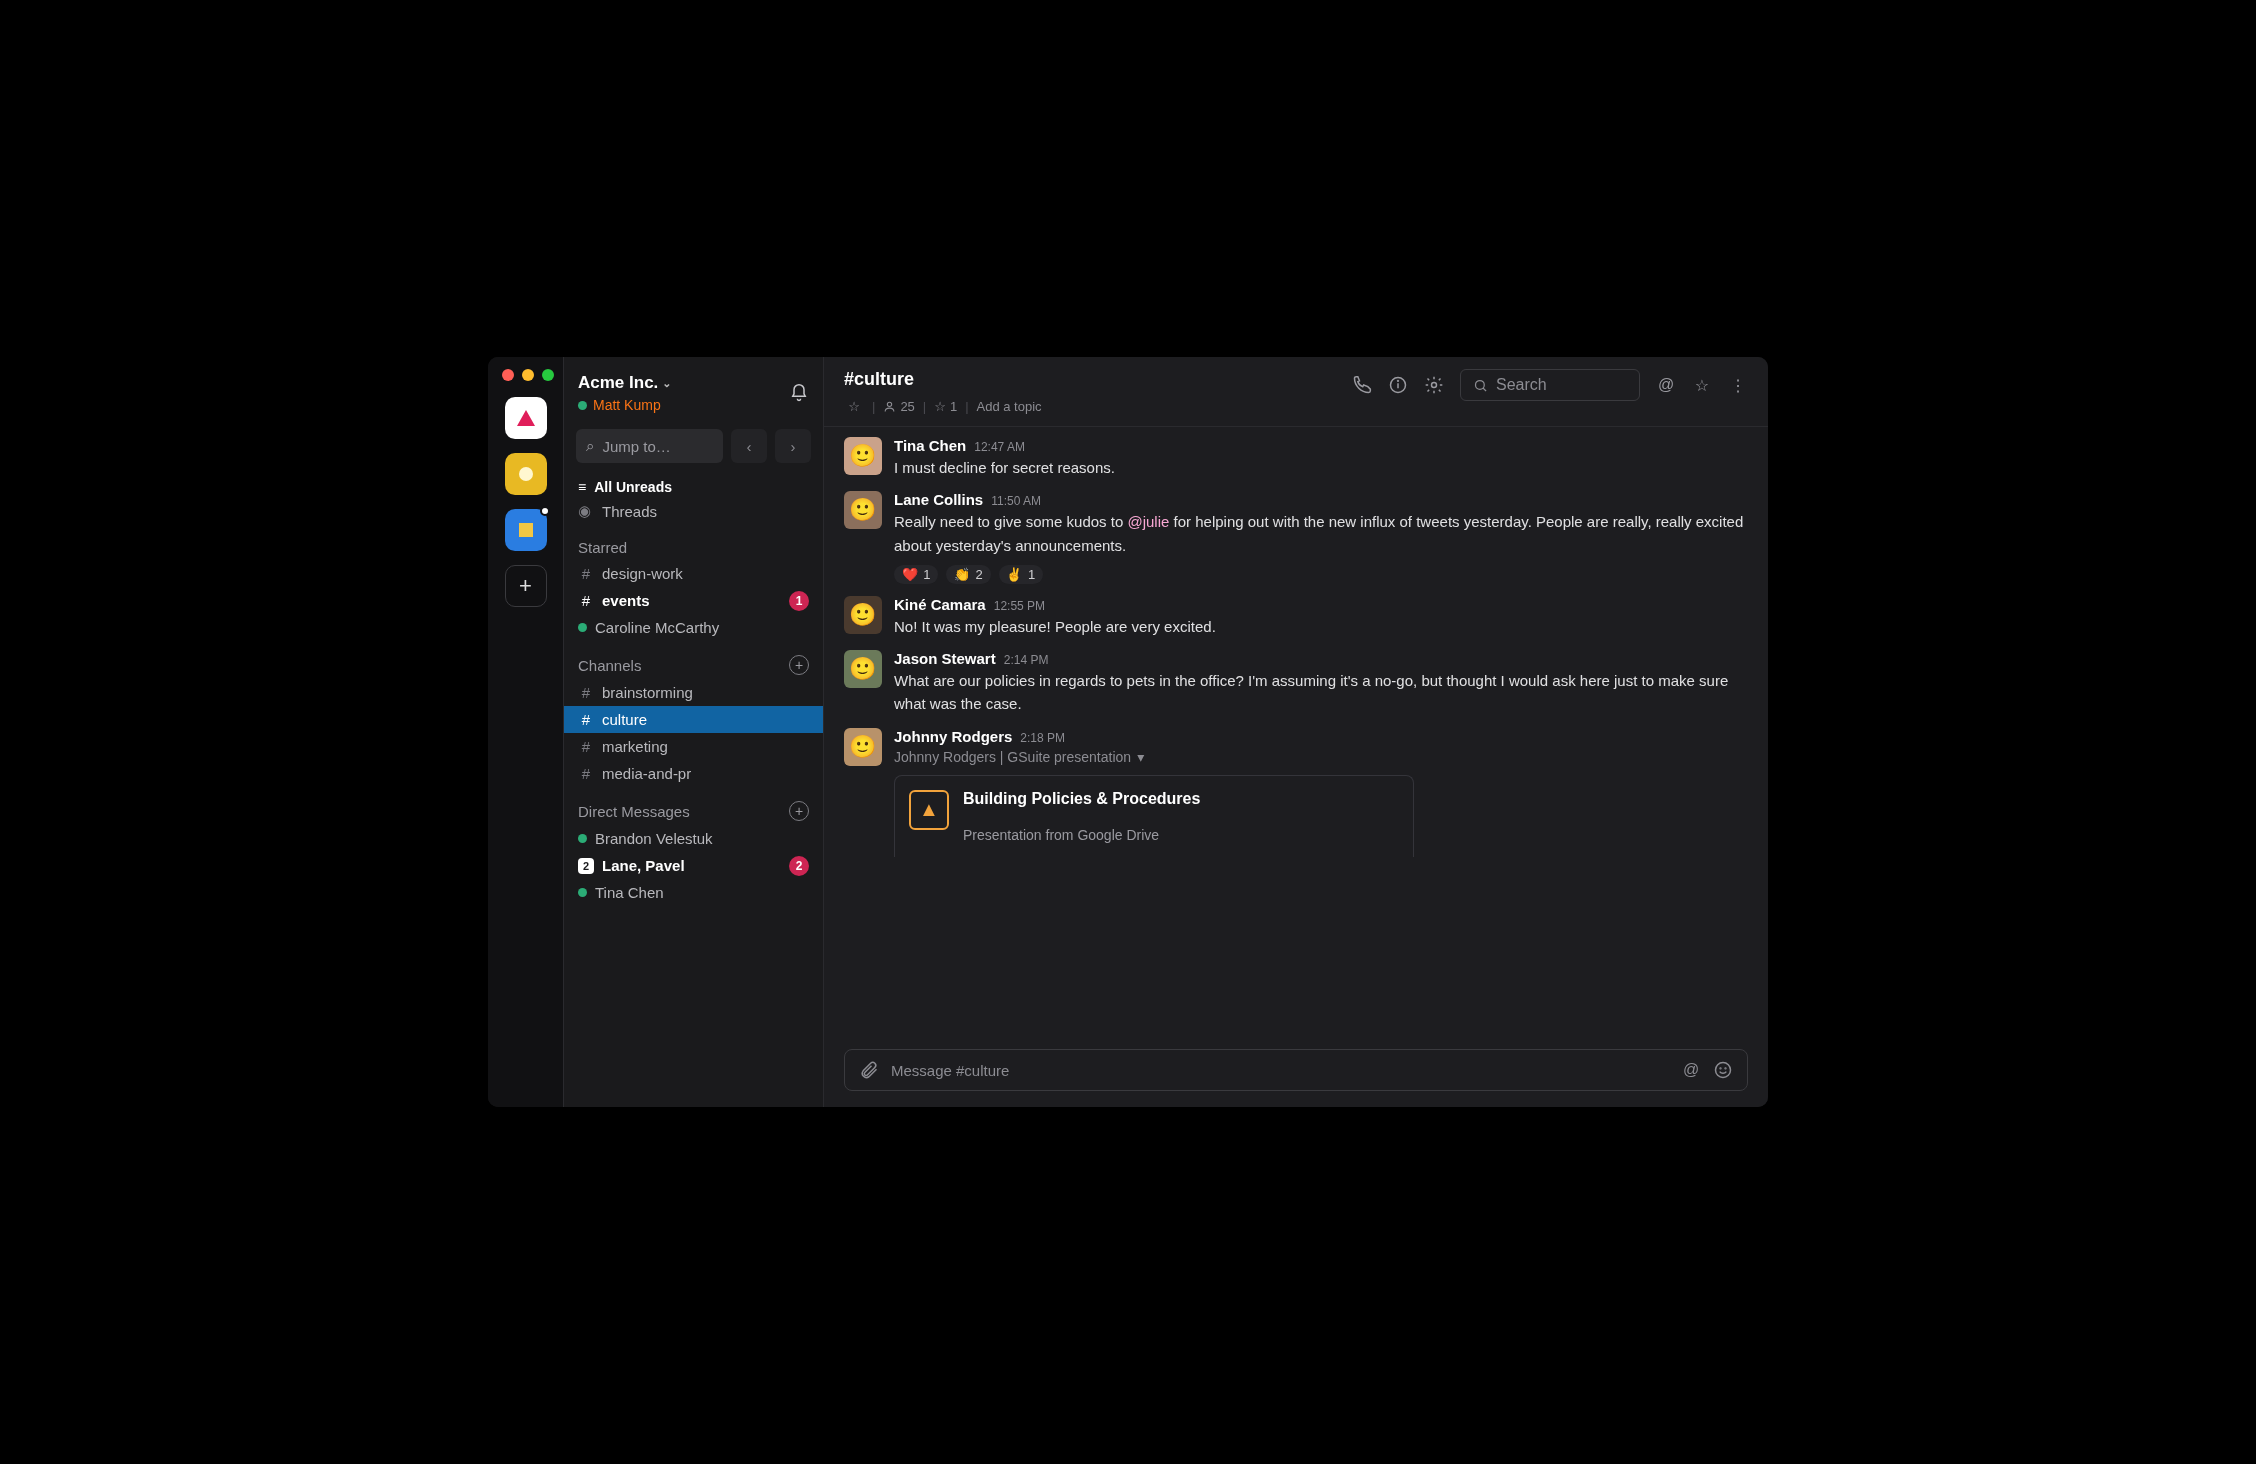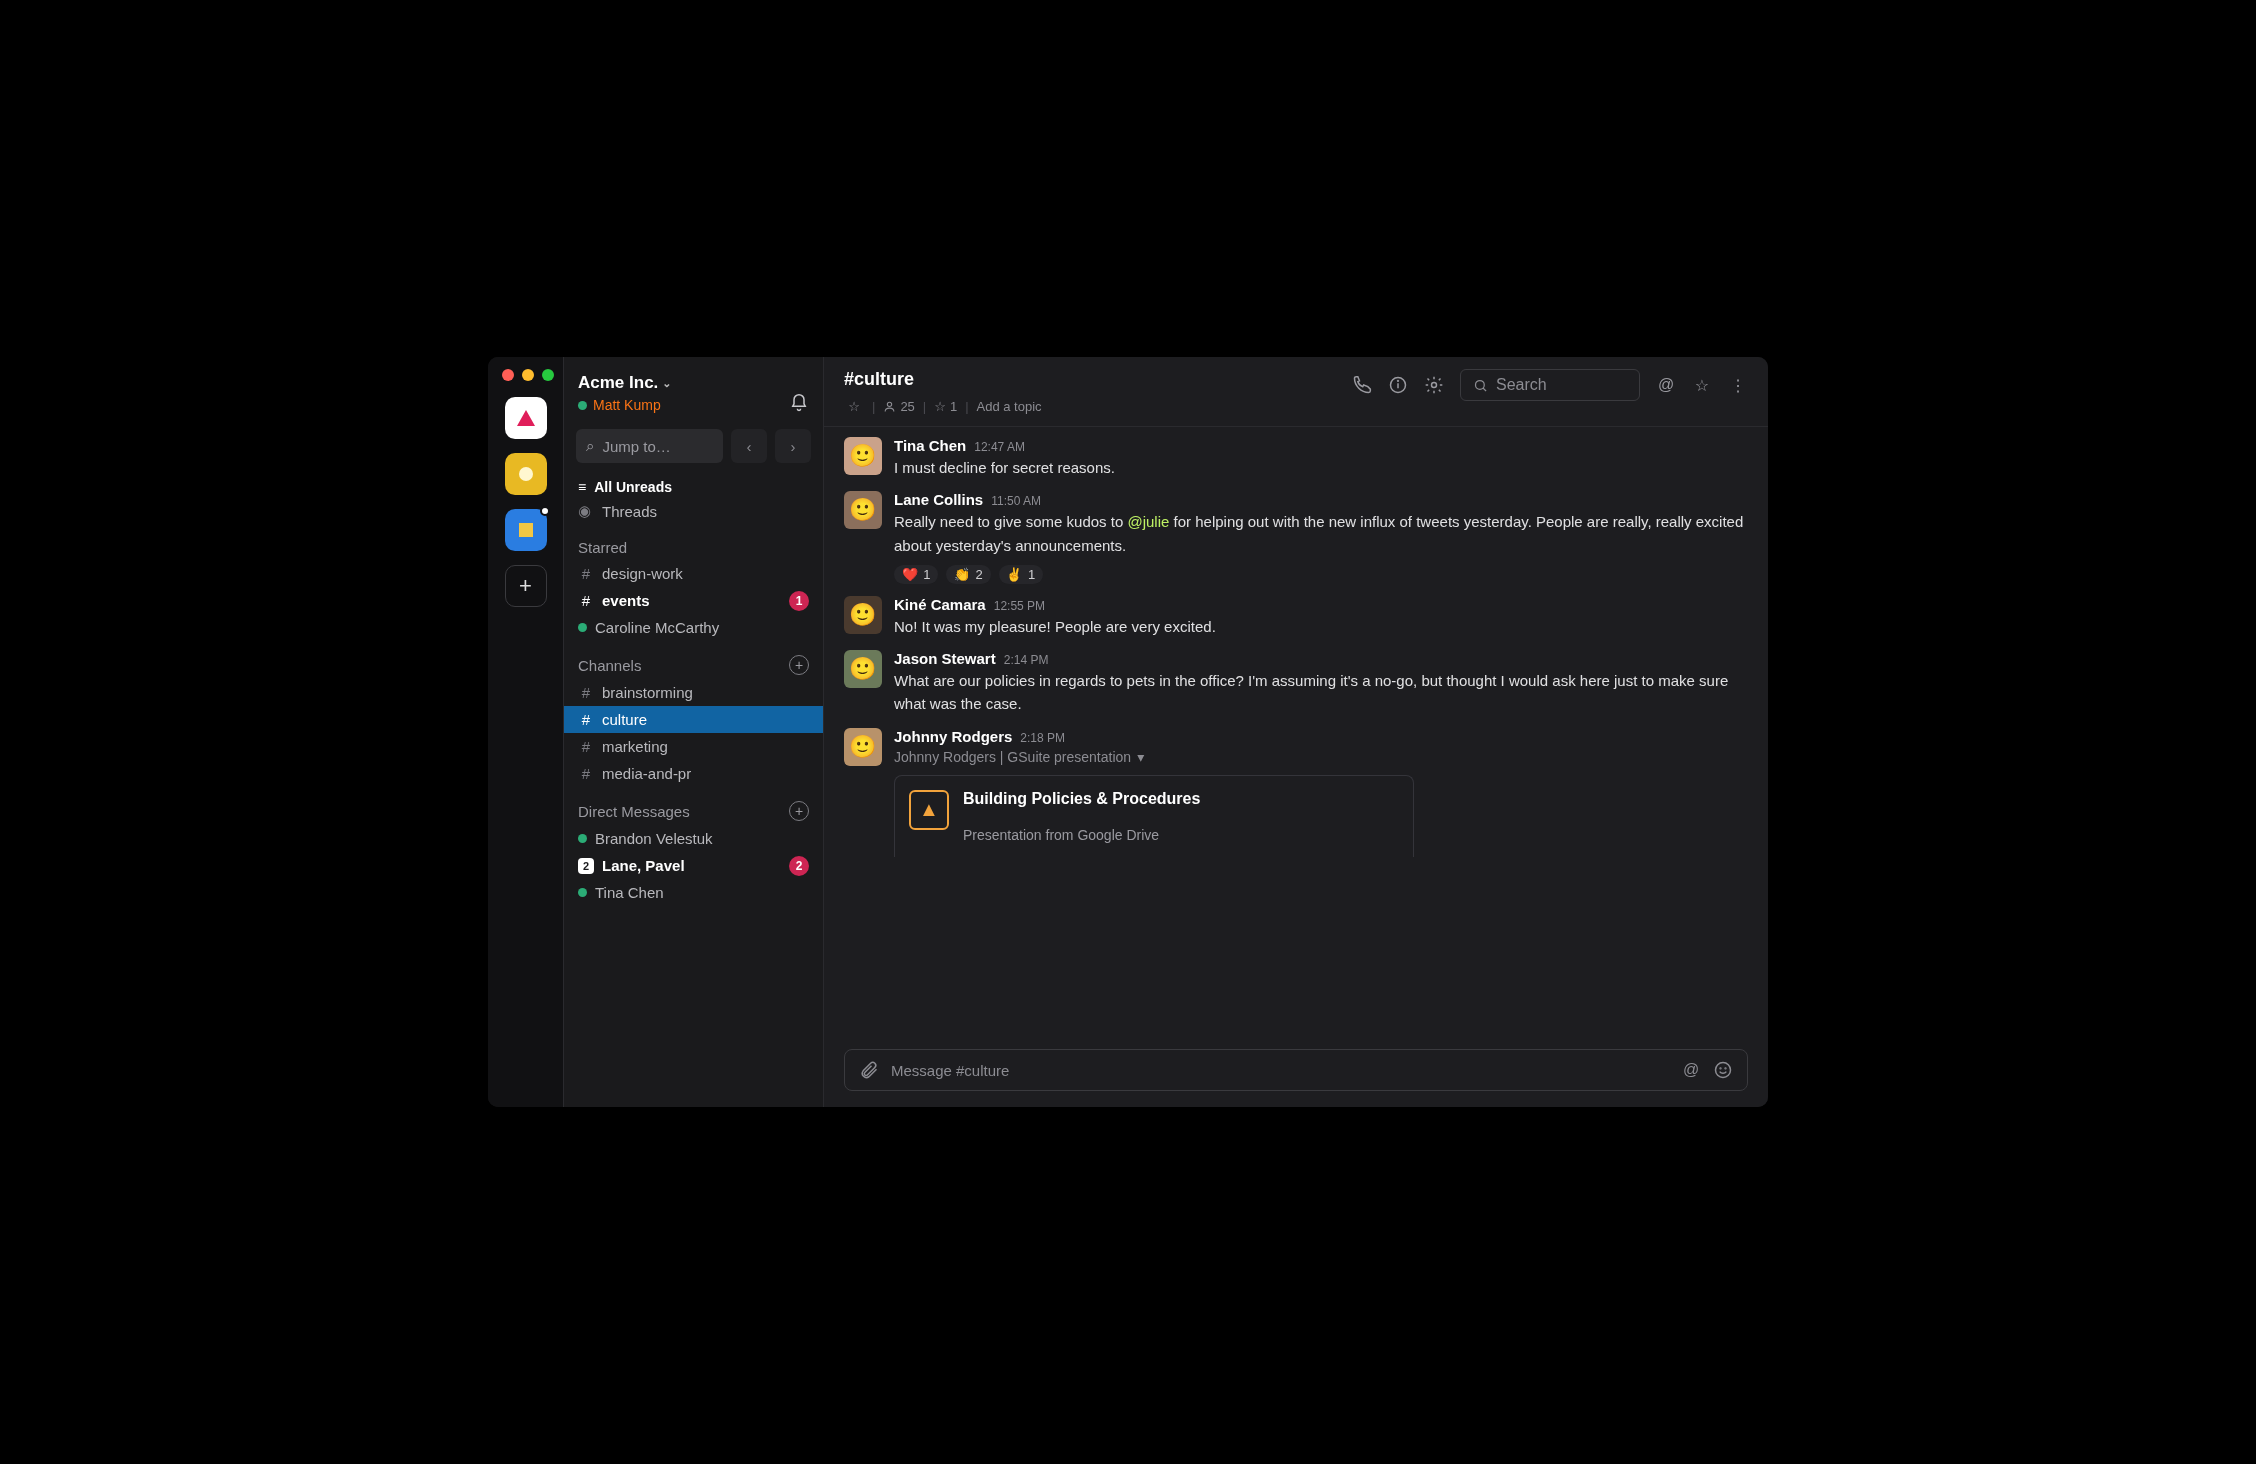--- a/index.html
+++ b/index.html
@@ -71,21 +71,21 @@
     width: 260px;
     background: #1a1a1c;
     color: #b9b9bd;
     display:flex;flex-direction:column;
     border-right:1px solid #2a2a2e;
     font-size: 15px;
     overflow-y:auto;
   }
   .ws-header {
     padding: 16px 14px 10px 14px;
-    display:flex;align-items:flex-end;justify-content:space-between;
+    display:flex;align-items:center;justify-content:space-between;
   }
   .ws-name { color:#fff;font-weight:700;font-size:17px;display:flex;align-items:center;gap:4px;}
   .ws-sub { margin-top:4px;display:flex;align-items:center;gap:6px;color:#f97316;font-size:14px;}
   .presence { width:9px;height:9px;border-radius:50%;background:#2bac76;display:inline-block;}
   .bell { color:#c7c7cb;font-size:20px;}
   .jump-row { padding: 6px 12px; display:flex;gap:8px;}
   .jump {
     flex:1;background:#2b2b2e;border-radius:6px;
     padding:8px 10px;display:flex;align-items:center;gap:8px;
     color:#9a9aa0;
@@ -144,21 +144,21 @@
     padding:6px 0;
   }
   .messages { flex:1; overflow-y:auto; padding:4px 20px 10px 20px;}
   .msg { display:flex;gap:12px;padding:6px 0;}
   .avatar { width:38px;height:38px;border-radius:6px;flex-shrink:0;display:flex;align-items:center;justify-content:center;font-size:22px;}
   .msg-body { flex:1; }
   .msg-head { display:flex;align-items:baseline;gap:8px;}
   .msg-author { font-weight:700;color:#fff;font-size:15px;}
   .msg-time { color:#8c8c92;font-size:12px;}
   .msg-text { color:#e0e0e2;font-size:15px;line-height:1.55; margin-top:2px;}
-  .mention { color:#bef264;}
+  .mention { color:#f9a8d4;}
   .reactions { display:flex;gap:8px;margin-top:8px;}
   .react {
     background:#26262a;border-radius:12px;padding:2px 8px;
     display:flex;align-items:center;gap:5px;font-size:13px;color:#cfcfd2;
   }
   .attach-label{color:#8c8c92;font-size:14px;margin-top:4px;display:flex;align-items:center;gap:6px;}
   .attach-card{
     border:1px solid #34343a;border-radius:8px;
     padding:14px;margin-top:10px;display:flex;gap:14px;
     border-bottom:none;border-bottom-left-radius:0;border-bottom-right-radius:0;

